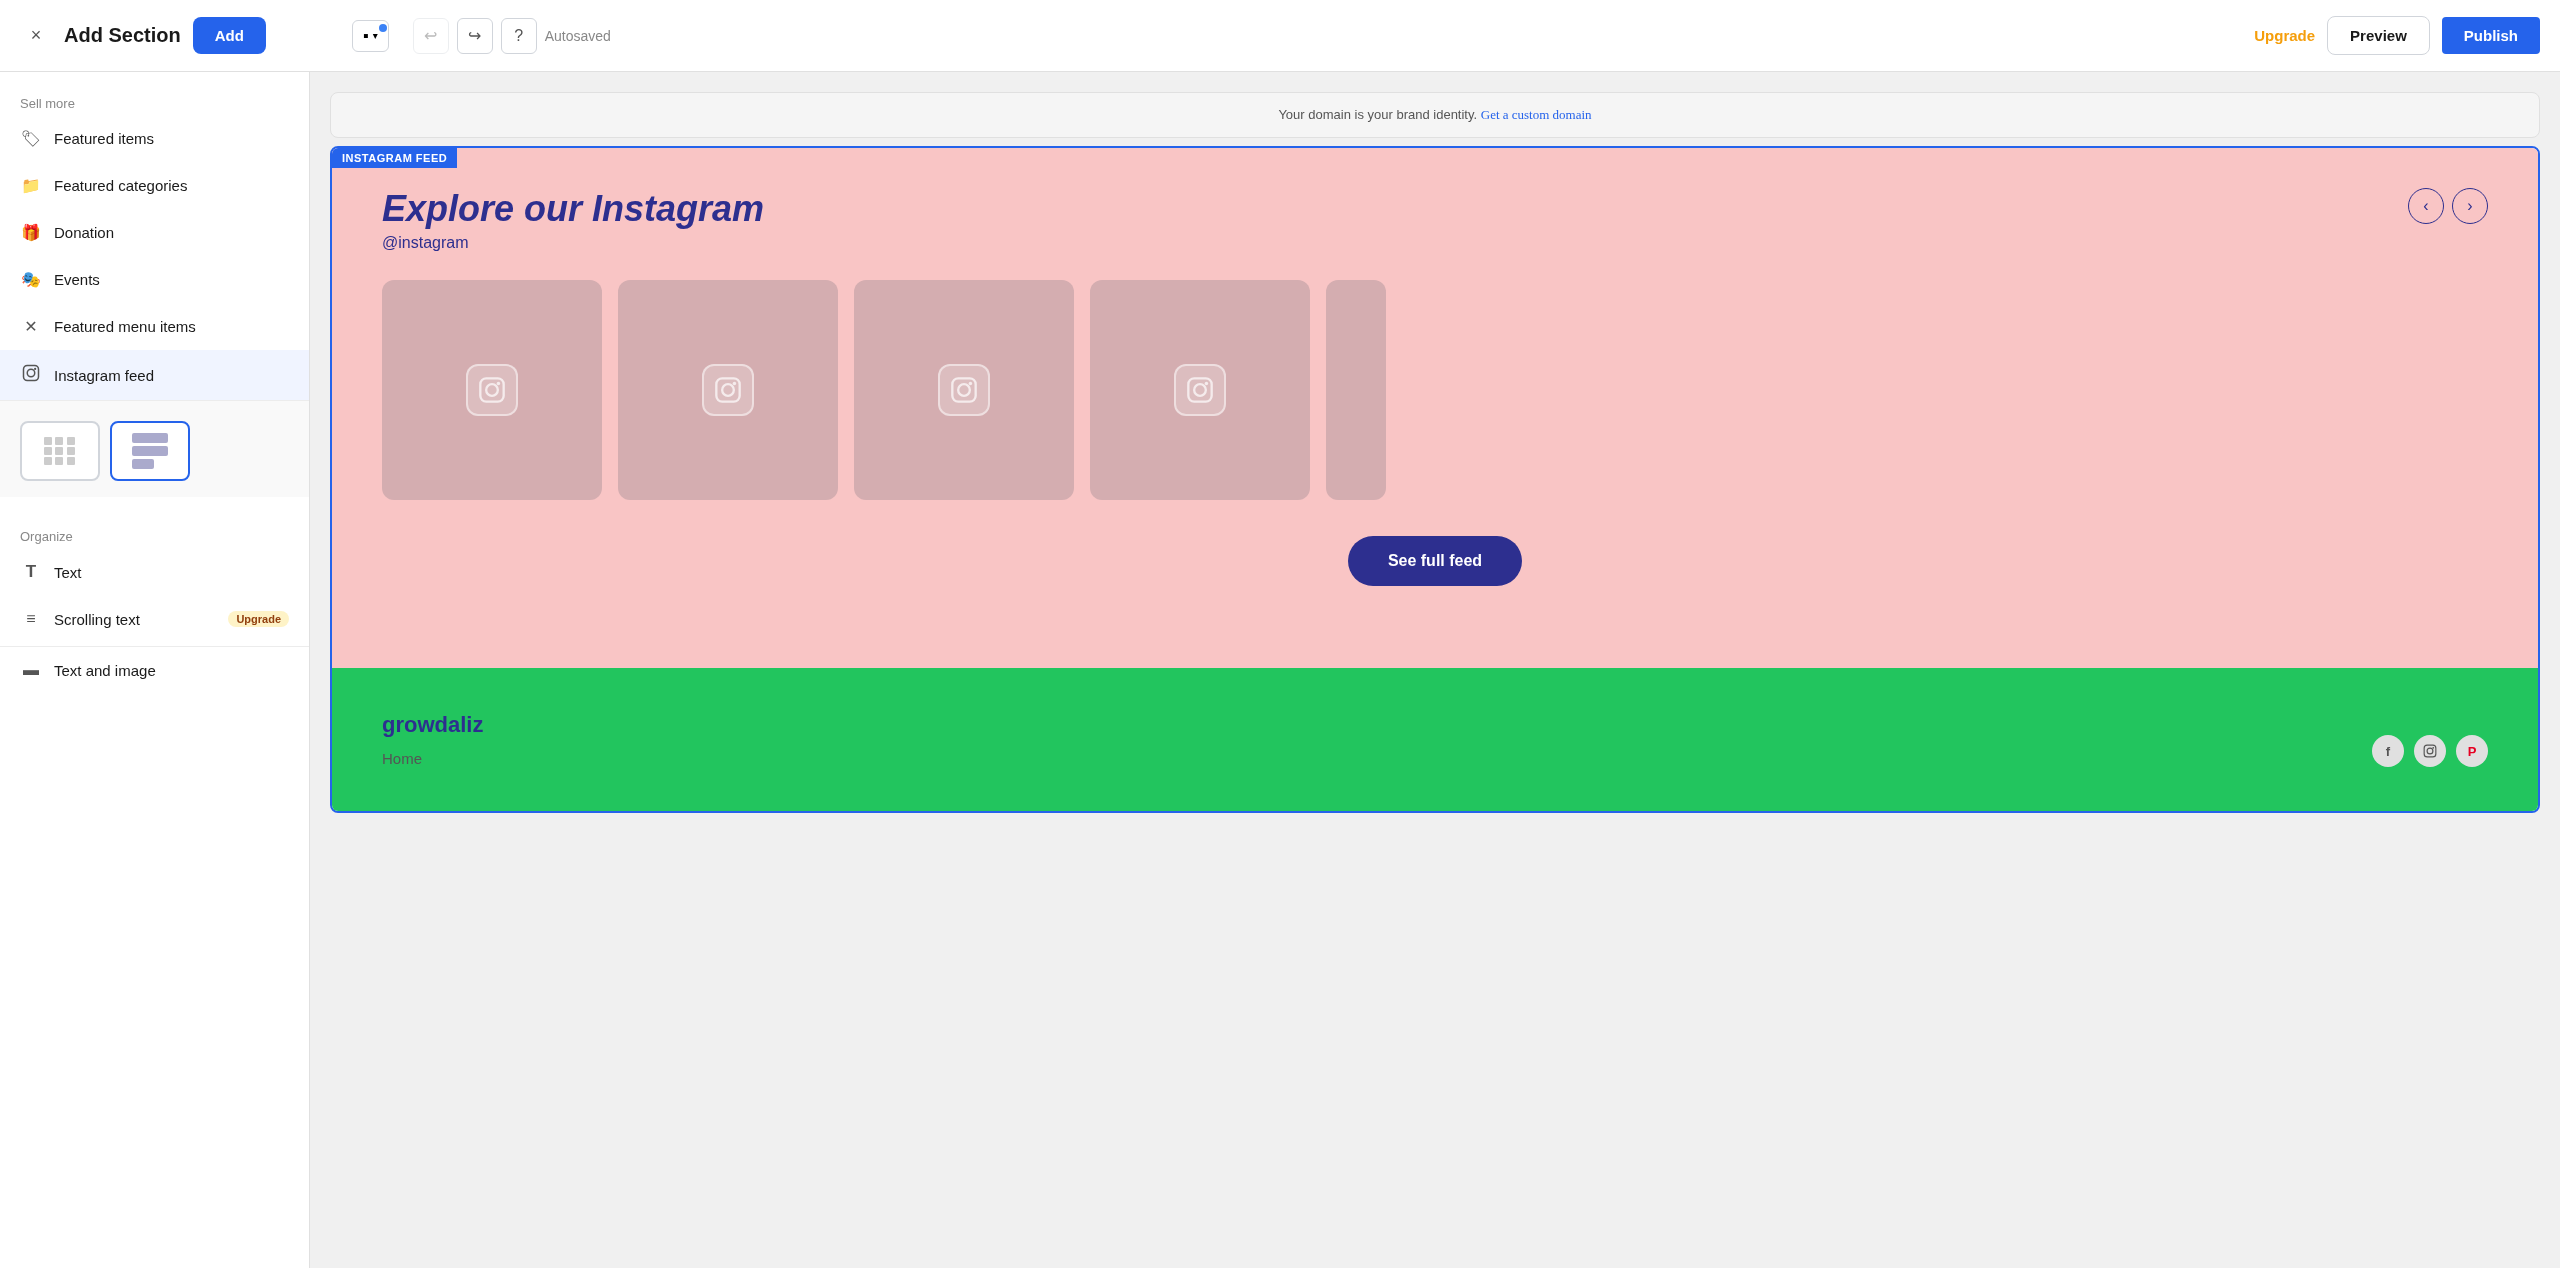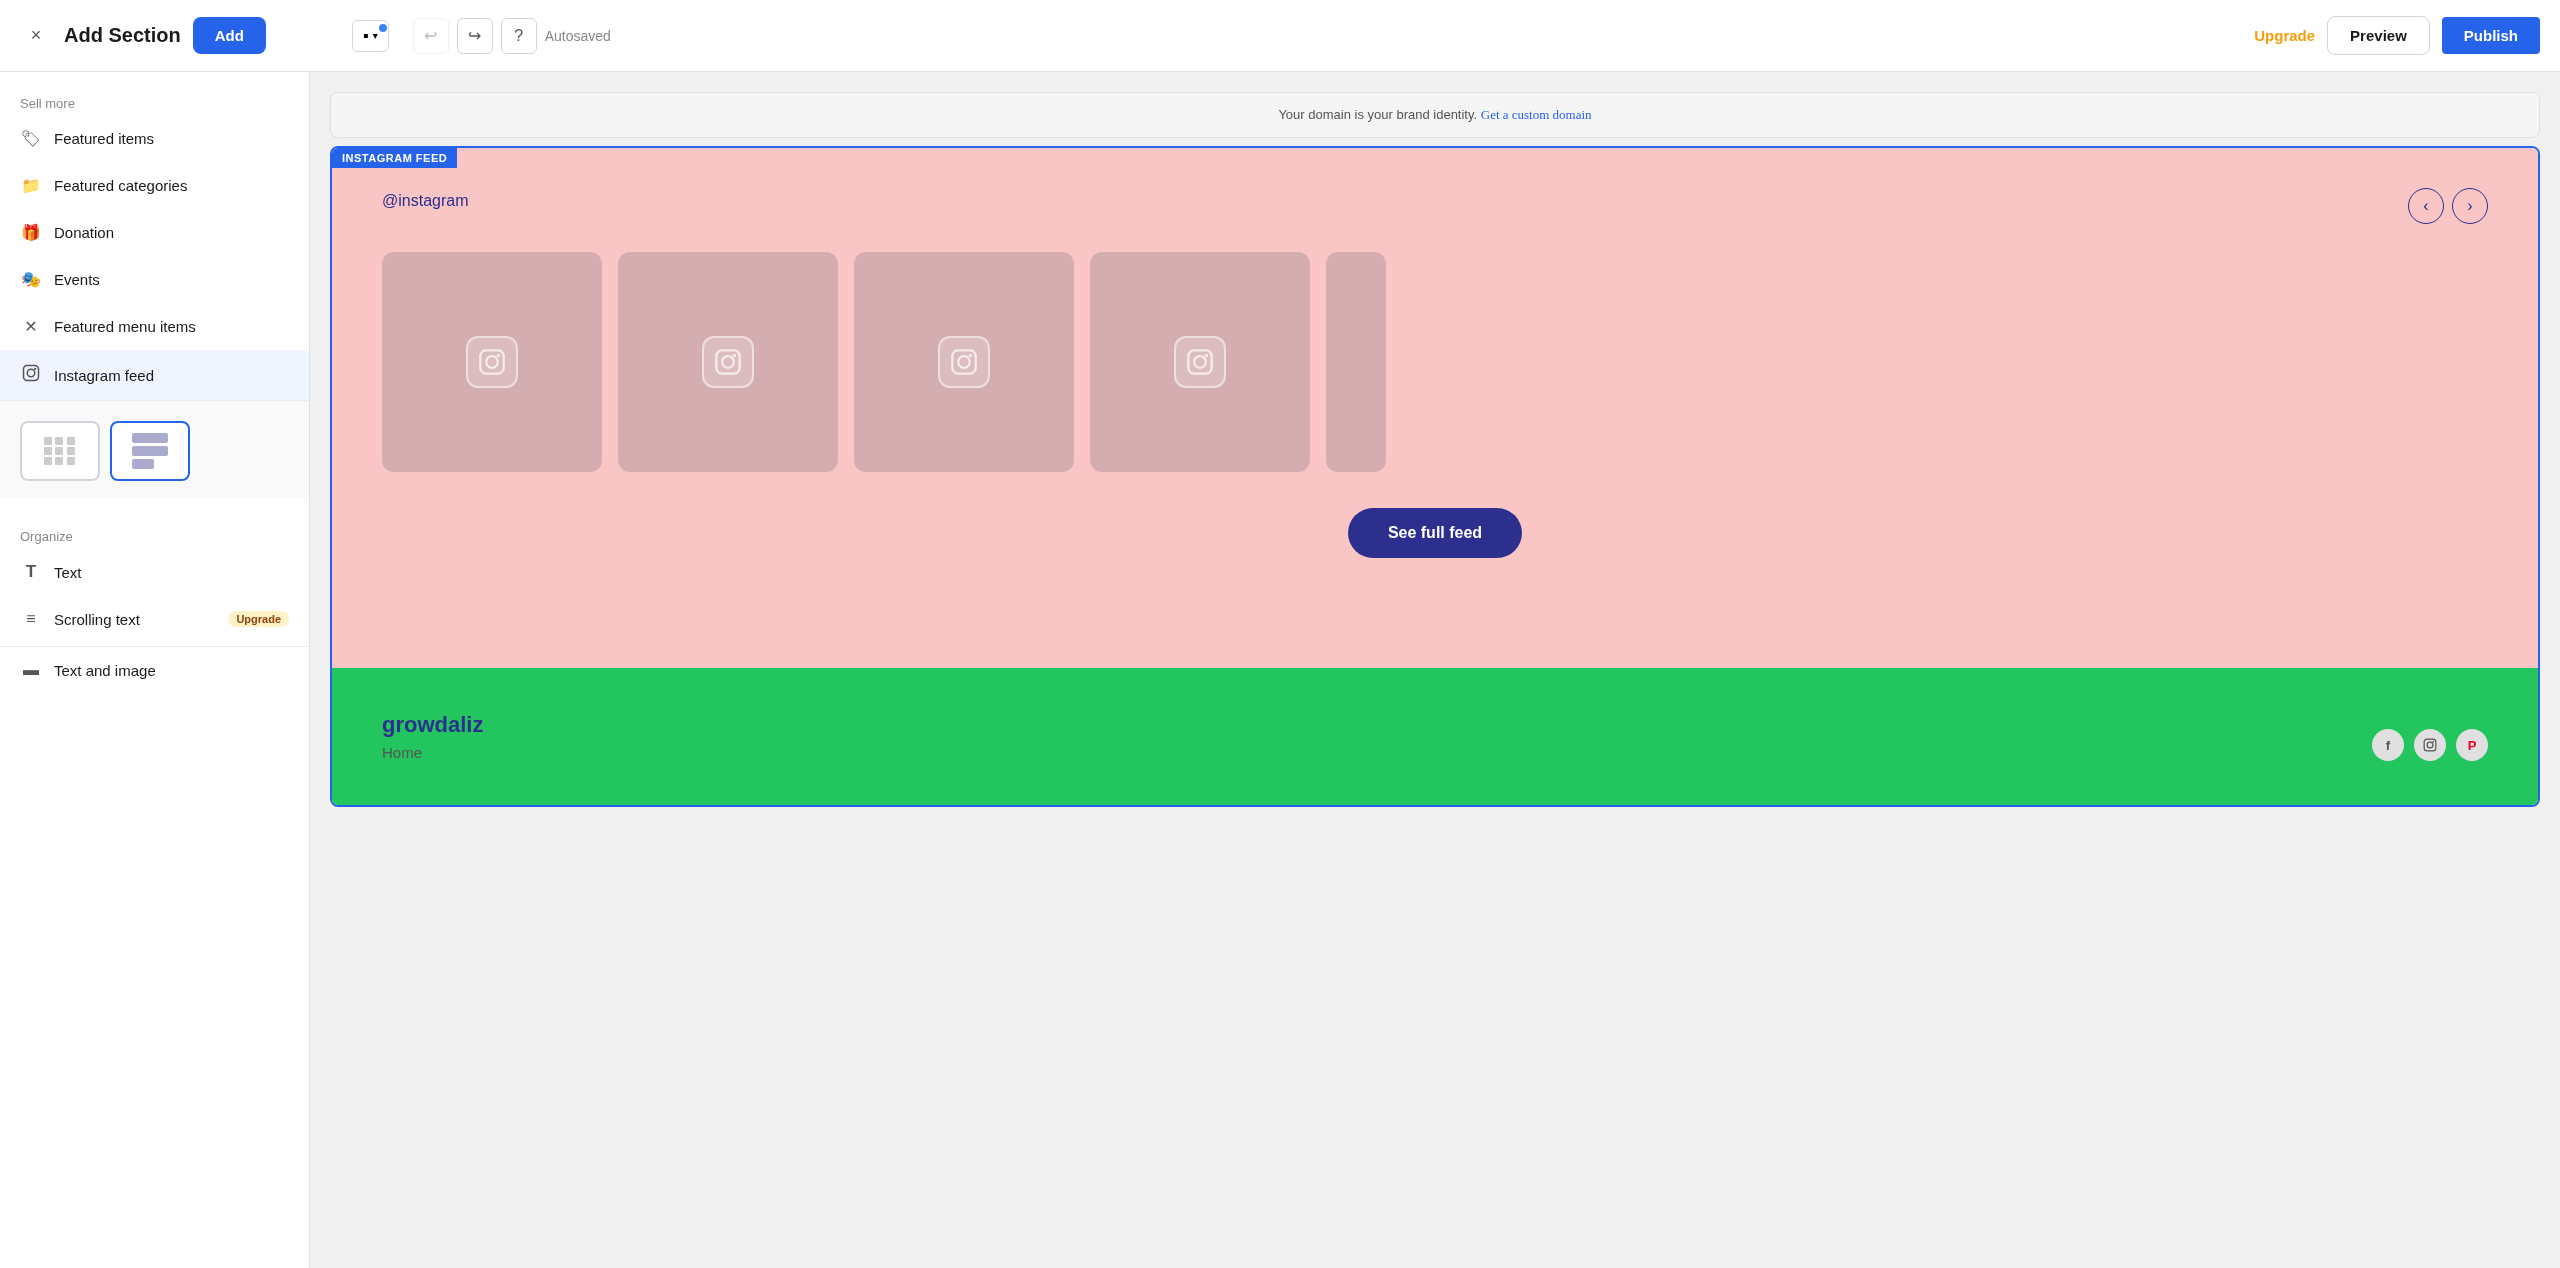--- a/index.html
+++ b/index.html
@@ -147,21 +147,21 @@
       background: #2d2f8f; color: #fff; border: none; border-radius: 30px;
       padding: 16px 40px; font-size: 16px; font-weight: 600; cursor: pointer;
     }
 
     
     .site-footer {
       background: #22c55e; padding: 44px 50px; display: flex; align-items: flex-end;
       justify-content: space-between;
     }
     .footer-logo { font-size: 22px; font-weight: 700; color: #2d2f8f; }
-    .footer-nav { font-size: 15px; color: #555; margin-top: 6px; }
+    .footer-nav { font-size: 15px; color: #555; margin-top: 12px; }
     .footer-socials { display: flex; gap: 10px; align-items: center; }
     .social-icon {
       width: 32px; height: 32px; border-radius: 50%; background: #e0e0e0;
       display: flex; align-items: center; justify-content: center;
       font-size: 14px; color: #555;
     }
 
     
     .sidebar-item-bottom { border-top: 1px solid #ececec; margin-top: 4px; }
   </style>
@@ -286,20 +286,21 @@
       <a href="#">Get a custom domain</a>
     </div>
 
     <div class="preview-container" style="margin-top:8px;">
 
       <div class="instagram-section">
         <span class="ig-label">INSTAGRAM FEED</span>
 
         <div class="ig-header">
           <div>
+            <div class="ig-title">Explore our Instagram</div>
             <div class="ig-handle">@instagram</div>
           </div>
           <div class="ig-nav">
             <button class="ig-nav-btn">‹</button>
             <button class="ig-nav-btn">›</button>
           </div>
         </div>
 
         <div class="ig-images">
           <div class="ig-img-card">

